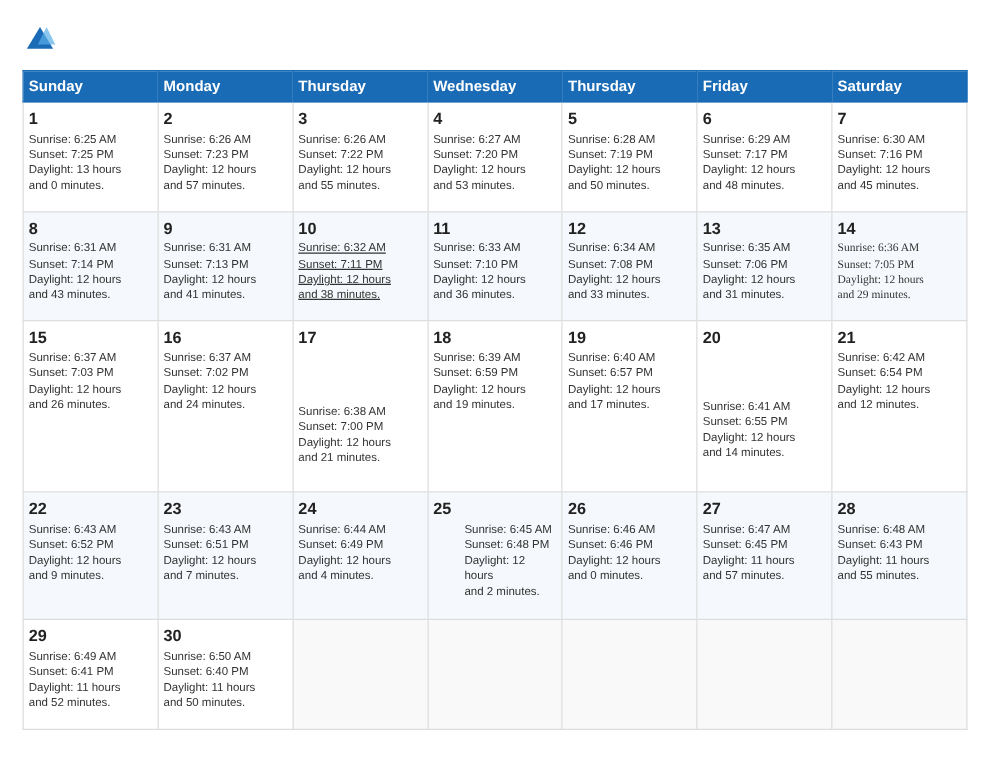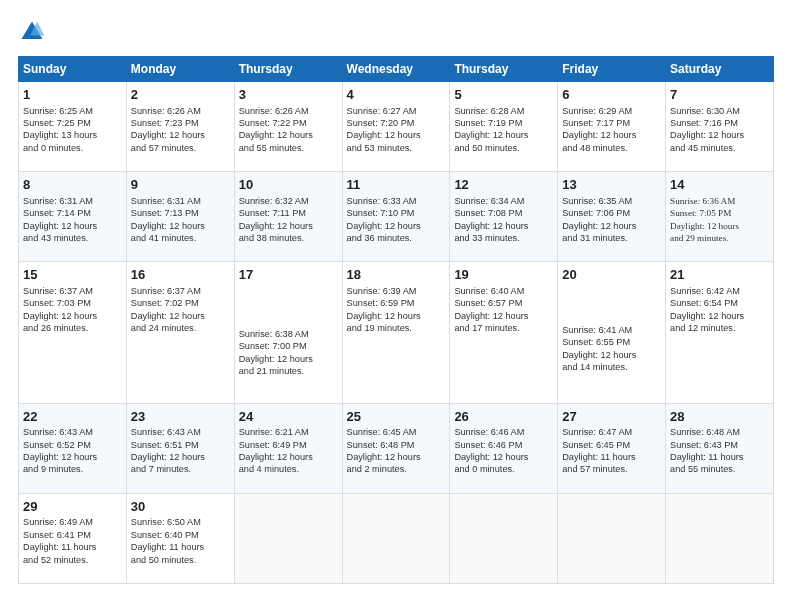--- a/index.html
+++ b/index.html
@@ -191,21 +191,21 @@
           </td>
           <td>
             <span class="day-num">9</span>
             <div class="day-info" style="white-space: pre-line;">Sunrise: 6:31 AM
 Sunset: 7:13 PM
 Daylight: 12 hours
 and 41 minutes.</div>
           </td>
           <td>
             <span class="day-num">10</span>
-            <div class="day-info" style="white-space: pre-line;">Sunrise: 6:32 AM
+            <div class="day-info" style="white-space: pre-line; text-decoration: underline;">Sunrise: 6:32 AM
 Sunset: 7:11 PM
 Daylight: 12 hours
 and 38 minutes.</div>
           </td>
           <td>
             <span class="day-num">11</span>
             <div class="day-info" style="white-space: pre-line;">Sunrise: 6:33 AM
 Sunset: 7:10 PM
 Daylight: 12 hours
 and 36 minutes.</div>
@@ -293,28 +293,28 @@
           </td>
           <td>
             <span class="day-num">23</span>
             <div class="day-info" style="white-space: pre-line;">Sunrise: 6:43 AM
 Sunset: 6:51 PM
 Daylight: 12 hours
 and 7 minutes.</div>
           </td>
           <td>
             <span class="day-num">24</span>
-            <div class="day-info" style="white-space: pre-line;">Sunrise: 6:21 AM
+            <div class="day-info" style="white-space: pre-line;">Sunrise: 6:44 AM
 Sunset: 6:49 PM
 Daylight: 12 hours
 and 4 minutes.</div>
           </td>
           <td>
             <span class="day-num">25</span>
-            <div class="day-info" style="white-space: pre-line;">Sunrise: 6:45 AM
+            <div class="day-info" style="white-space: pre-line; margin-left: 25px;">Sunrise: 6:45 AM
 Sunset: 6:48 PM
 Daylight: 12 hours
 and 2 minutes.</div>
           </td>
           <td>
             <span class="day-num">26</span>
             <div class="day-info" style="white-space: pre-line;">Sunrise: 6:46 AM
 Sunset: 6:46 PM
 Daylight: 12 hours
 and 0 minutes.</div>

